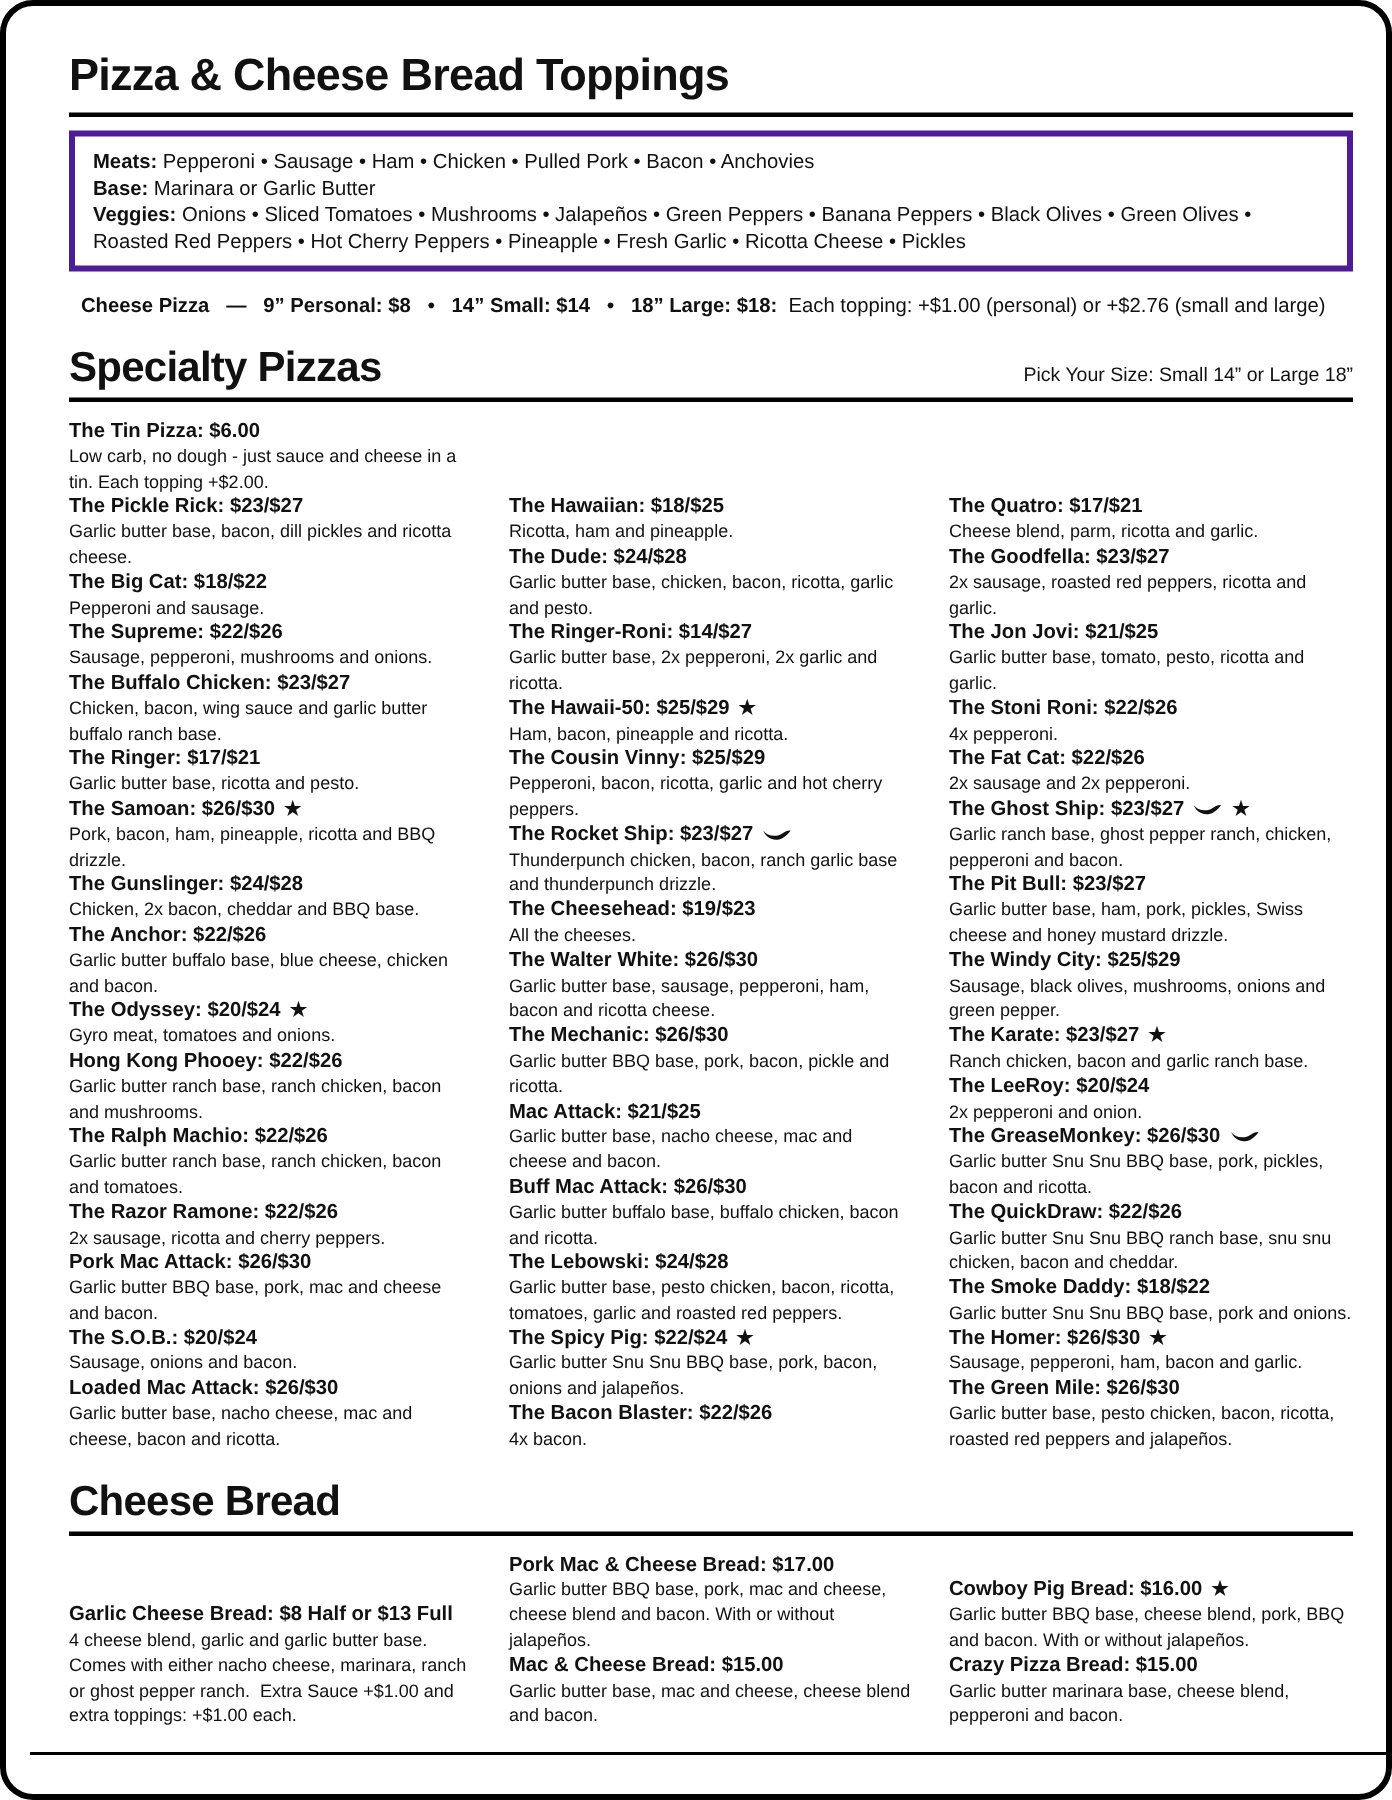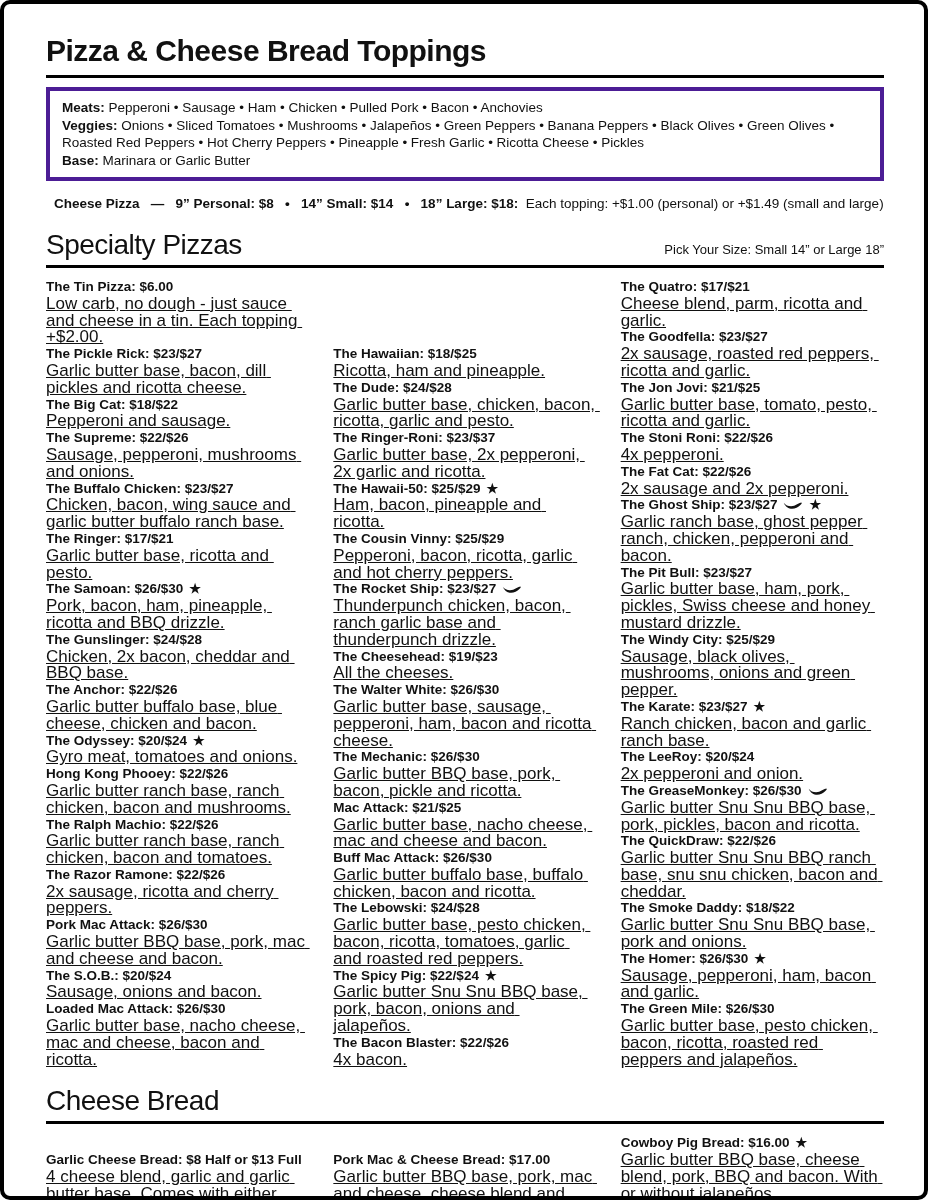--- a/index.html
+++ b/index.html
@@ -1,59 +1,59 @@
 <!DOCTYPE html>
 <html><head>
 <meta charset="utf-8">
 <style>
   html,body{margin:0;padding:0;background:#fff;}
   .page{
     width:928px;height:1200px;box-sizing:border-box;
-    border:4px solid #000;border-radius:10px;background:#fff;
-    padding:20px 40px 0 42px;overflow:hidden;
+    border:4px solid #000;border-radius:22px;background:#fff;
+    padding:20px 22px 0 42px;overflow:hidden;
     font-family:"Liberation Sans",sans-serif;color:#111;
   }
   h1{font-size:30px;line-height:34px;margin:10px 0 7px;letter-spacing:-0.5px;font-weight:bold;}
-  h2{font-size:28px;line-height:30px;margin:0 0 5px;letter-spacing:-0.5px;font-weight:normal;}
+  h2{font-size:28px;line-height:30px;margin:0 0 5px;letter-spacing:-0.5px;font-weight:bold;}
   .rule{background:#000;height:3px;border:0;}
   .rule.thin{height:2px;}
   .toppings-box{
     border:4px solid #4c1d95;padding:8px 12px;margin-top:9px;
     font-size:13.5px;line-height:17.5px;
   }
   .cheese-line{margin:14px 0 0 8px;font-size:13.5px;line-height:17px;white-space:pre-wrap;}
   .section-head{display:flex;justify-content:space-between;align-items:flex-end;margin-top:18px;}
   .size-note{font-size:13px;line-height:15px;margin-bottom:8px;}
   .columns{display:flex;gap:24px;margin-top:11px;align-items:flex-end;}
   .col{flex:1;min-width:0;}
   .item-title{font-weight:bold;font-size:13.5px;line-height:16.8px;}
-  .item-desc{font-size:17px;line-height:16.8px;white-space:pre-wrap;text-decoration:underline;}
+  .item-desc{font-size:12px;line-height:16.8px;white-space:pre-wrap;}
   .icon{margin-left:6px;}
   .star-icon{font-size:13px;}
   .pepper-icon{width:20px;height:10px;vertical-align:-1px;}
   .footer{margin-top:16px;}
   .footer .rule{margin:0 -26px;}
   b{font-weight:bold;}
 </style>
 </head>
 <body>
 
 <div class="page">
 
   <header>
     <h1>Pizza &amp; Cheese Bread Toppings</h1>
     <div class="rule"></div>
 
     <div class="toppings-box">
       <div><b>Meats:</b><span> Pepperoni • Sausage • Ham • Chicken • Pulled Pork • Bacon • Anchovies</span></div>
+      <div><b>Base:</b><span> Marinara or Garlic Butter</span></div>
       <div style="display:inline;"><b>Veggies:</b><span> Onions • Sliced Tomatoes • Mushrooms • Jalapeños • Green Peppers • Banana Peppers • Black Olives • Green Olives • Roasted Red Peppers • Hot Cherry Peppers • Pineapple • Fresh Garlic • Ricotta Cheese • Pickles</span></div>
-      <div><b>Base:</b><span> Marinara or Garlic Butter</span></div>
-    </div>
-
-    <p class="cheese-line"><b>Cheese Pizza   —   9” Personal: $8   •   14” Small: $14   •   18” Large: $18:</b><span>  Each topping: +$1.00 (personal) or +$1.49 (small and large)</span></p>
+    </div>
+
+    <p class="cheese-line"><b>Cheese Pizza   —   9” Personal: $8   •   14” Small: $14   •   18” Large: $18:</b><span>  Each topping: +$1.00 (personal) or +$2.76 (small and large)</span></p>
   </header>
 
   <section>
     <div class="section-head">
       <h2>Specialty Pizzas</h2>
       <span class="size-note">Pick Your Size: Small 14” or Large 18”</span>
     </div>
     <div class="rule"></div>
     <div class="columns">
       <div class="col">
@@ -125,21 +125,21 @@
       <div class="col">
           <div class="item">
             <div class="item-title"><span>The Hawaiian: $18/$25</span></div>
             <div class="item-desc">Ricotta, ham and pineapple.</div>
           </div>
           <div class="item">
             <div class="item-title"><span>The Dude: $24/$28</span></div>
             <div class="item-desc">Garlic butter base, chicken, bacon, ricotta, garlic and pesto.</div>
           </div>
           <div class="item">
-            <div class="item-title"><span>The Ringer-Roni: $23/$37</span></div>
+            <div class="item-title"><span>The Ringer-Roni: $14/$27</span></div>
             <div class="item-desc">Garlic butter base, 2x pepperoni, 2x garlic and ricotta.</div>
           </div>
           <div class="item">
             <div class="item-title"><span>The Hawaii-50: $25/$29</span><span class="icon star-icon">★</span></div>
             <div class="item-desc">Ham, bacon, pineapple and ricotta.</div>
           </div>
           <div class="item">
             <div class="item-title"><span>The Cousin Vinny: $25/$29</span></div>
             <div class="item-desc">Pepperoni, bacon, ricotta, garlic and hot cherry peppers.</div>
           </div>

